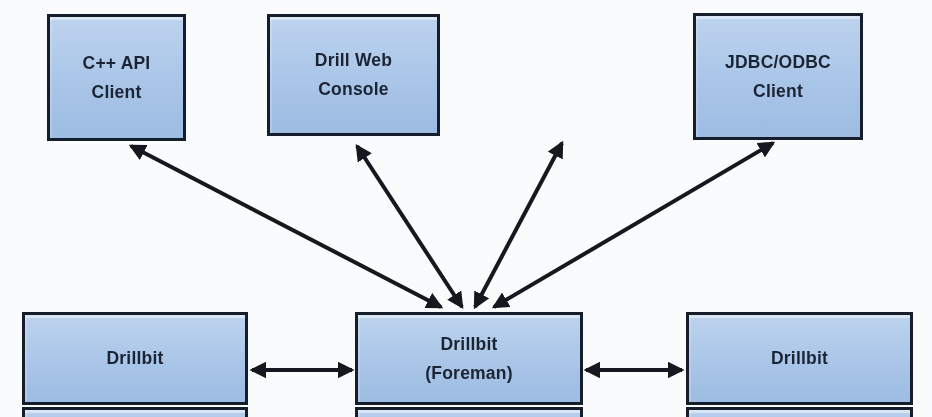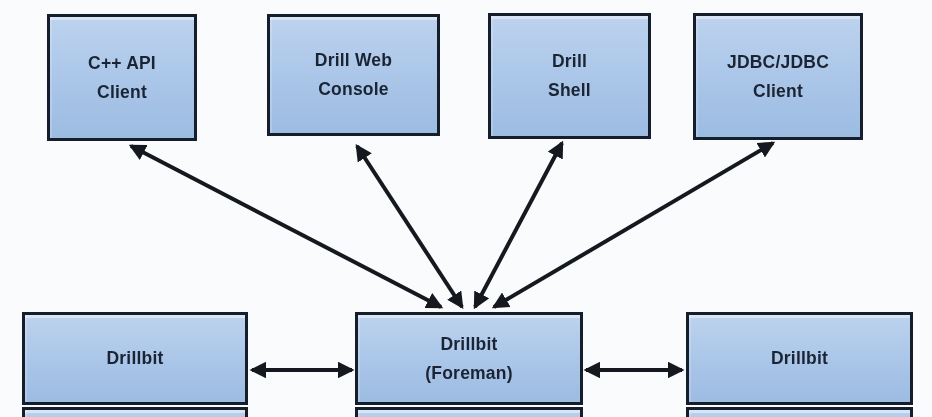--- a/index.html
+++ b/index.html
@@ -53,34 +53,30 @@
     stroke-width: 4;
   }
   #edge-layer marker path {
     fill: var(--arrow, #15191f);
   }
 </style>
 </head>
 <body>
 
 <div id="diagram">
-  <div class="node" style="left: 47px; top: 14px; width: 150px; height: 127px;">
+  <div class="node" style="left: 47px; top: 14px; width: 139px; height: 127px;">
       <span class="node-label">C++ API
 Client</span>
     </div>
     <div class="node" style="left: 267px; top: 14px; width: 173px; height: 122px;">
       <span class="node-label">Drill Web
 Console</span>
     </div>
-    <div class="node" style="left: 488px; top: 13px; width: 163px; height: 126px;">
-      <span class="node-label">Drill
-Shell</span>
-    </div>
     <div class="node" style="left: 693px; top: 13px; width: 170px; height: 127px;">
-      <span class="node-label">JDBC/JDBC
+      <span class="node-label">JDBC/ODBC
 Client</span>
     </div>
     <div class="node" style="left: 22px; top: 312px; width: 226px; height: 93px;">
       <span class="node-label">Drillbit</span>
     </div>
     <div class="node" style="left: 355px; top: 312px; width: 228px; height: 93px;">
       <span class="node-label">Drillbit
 (Foreman)</span>
     </div>
     <div class="node" style="left: 686px; top: 312px; width: 227px; height: 93px;">

